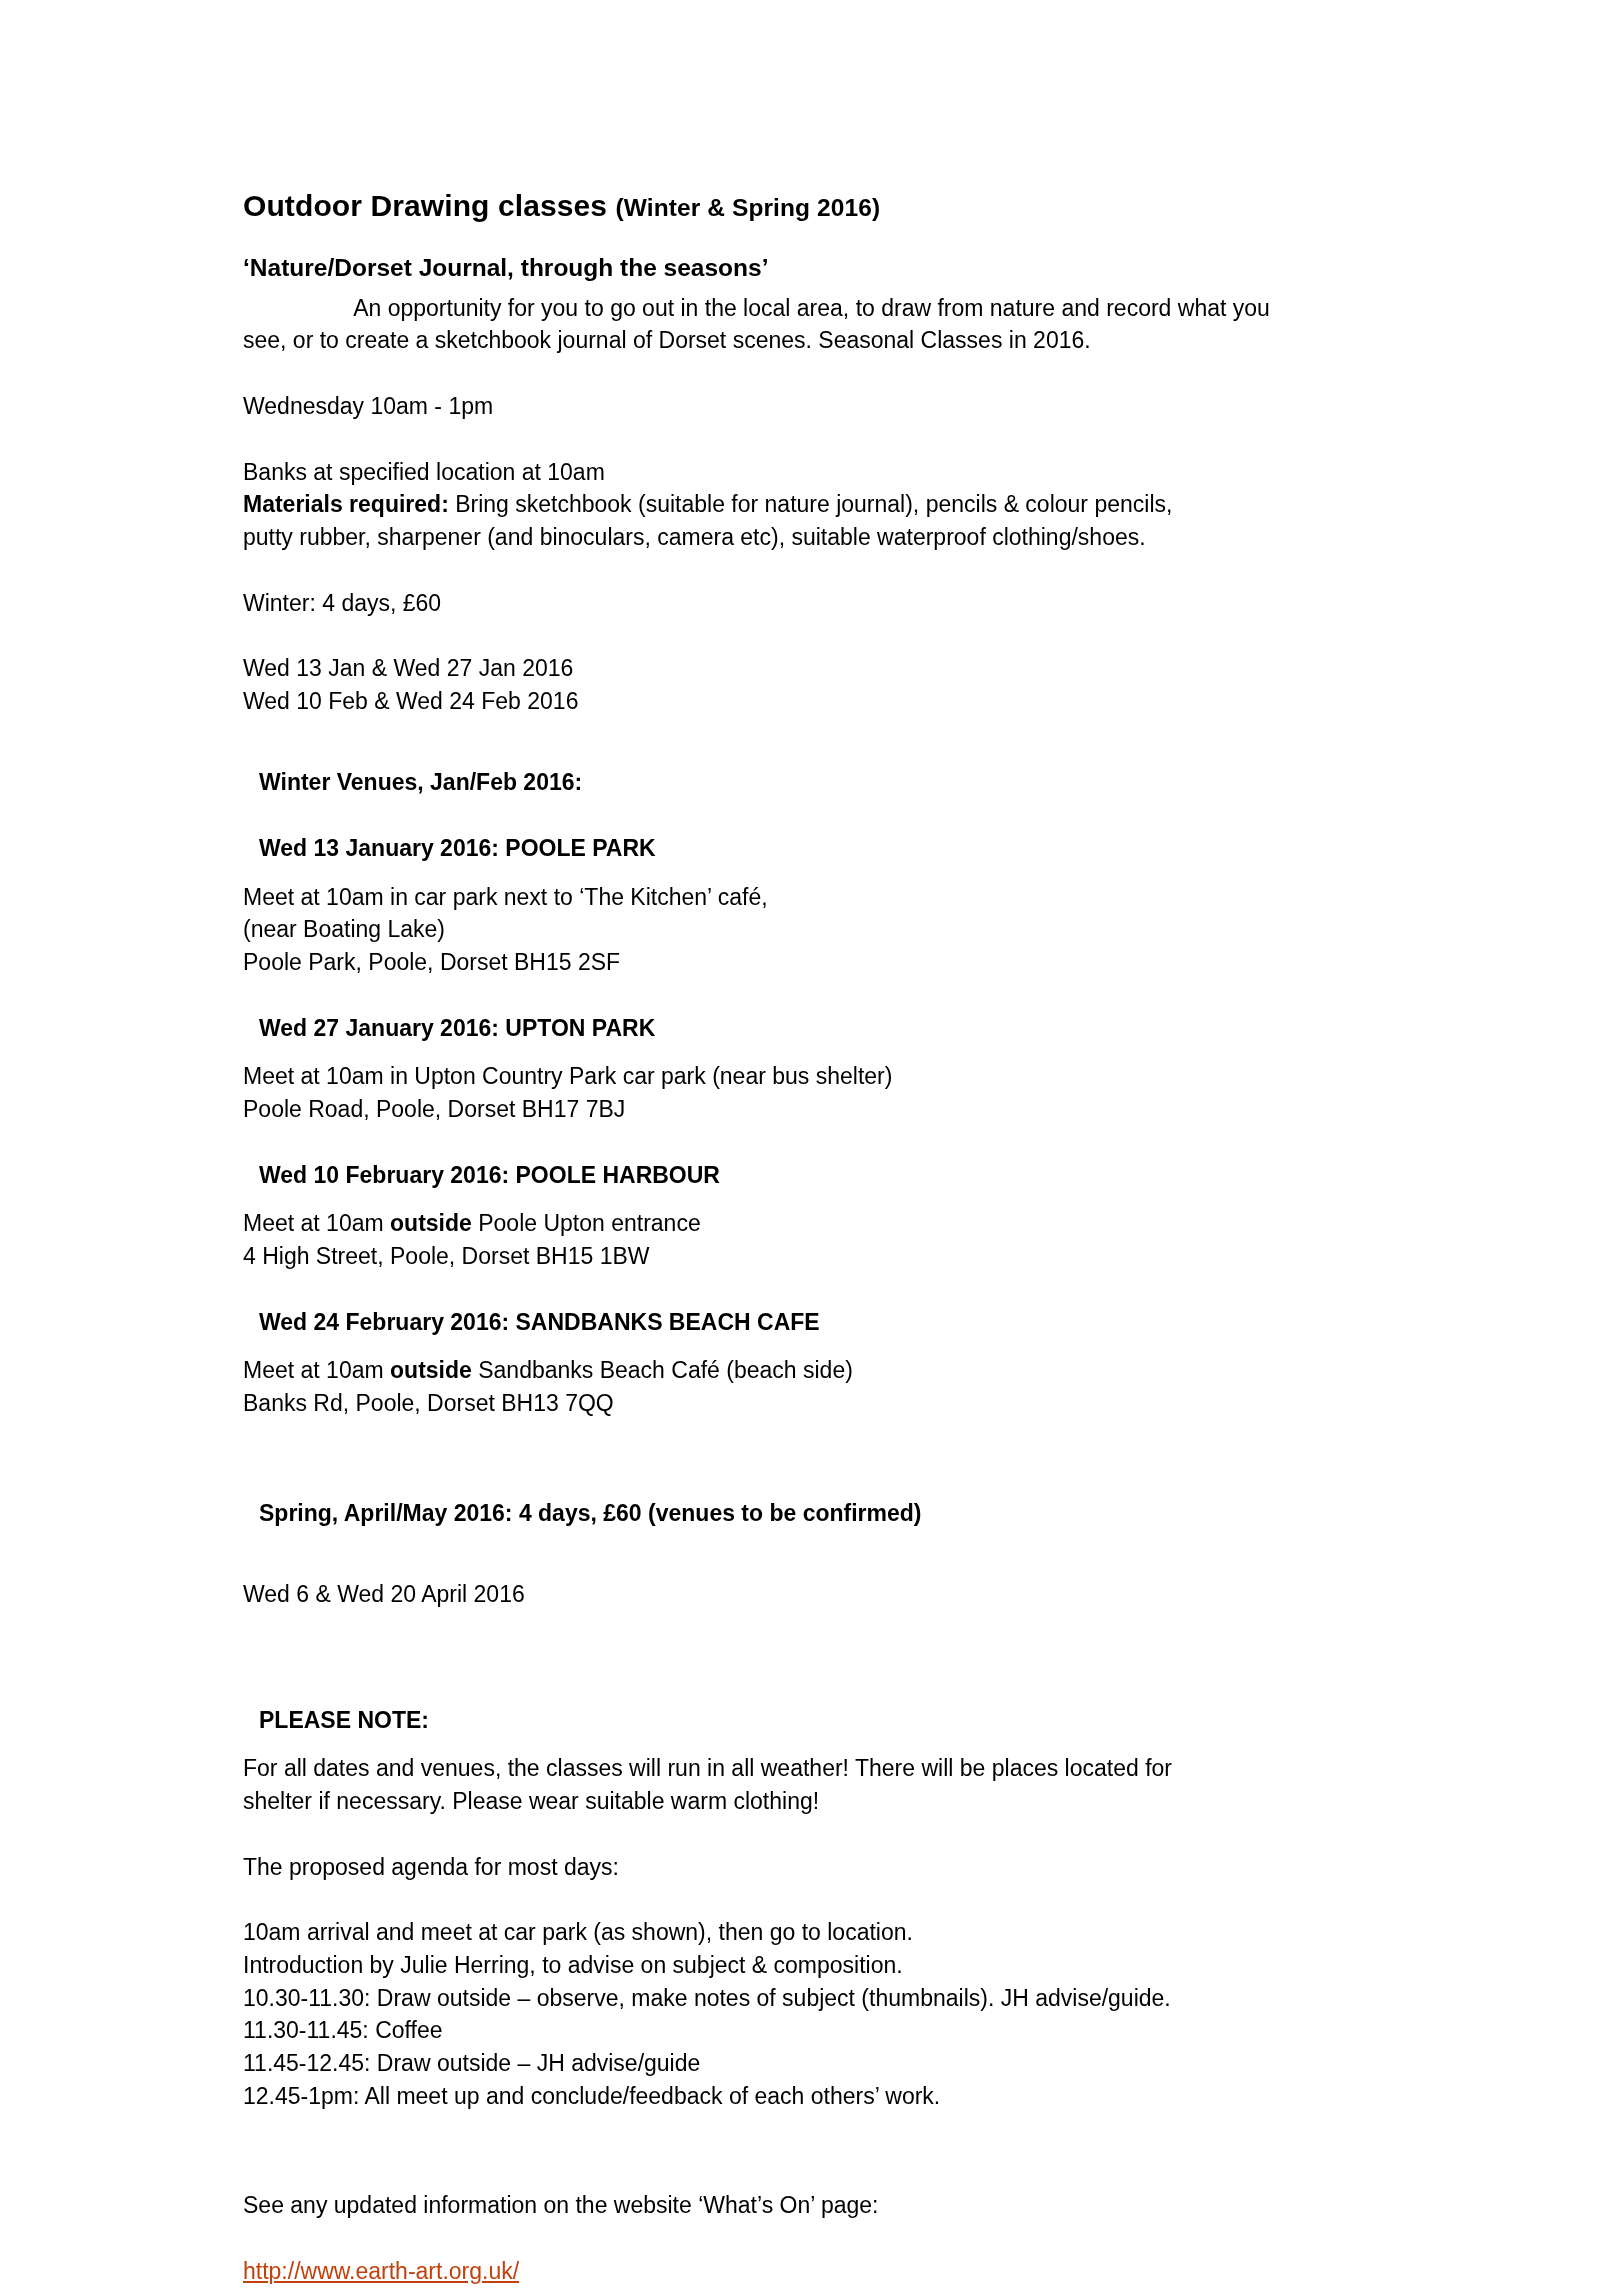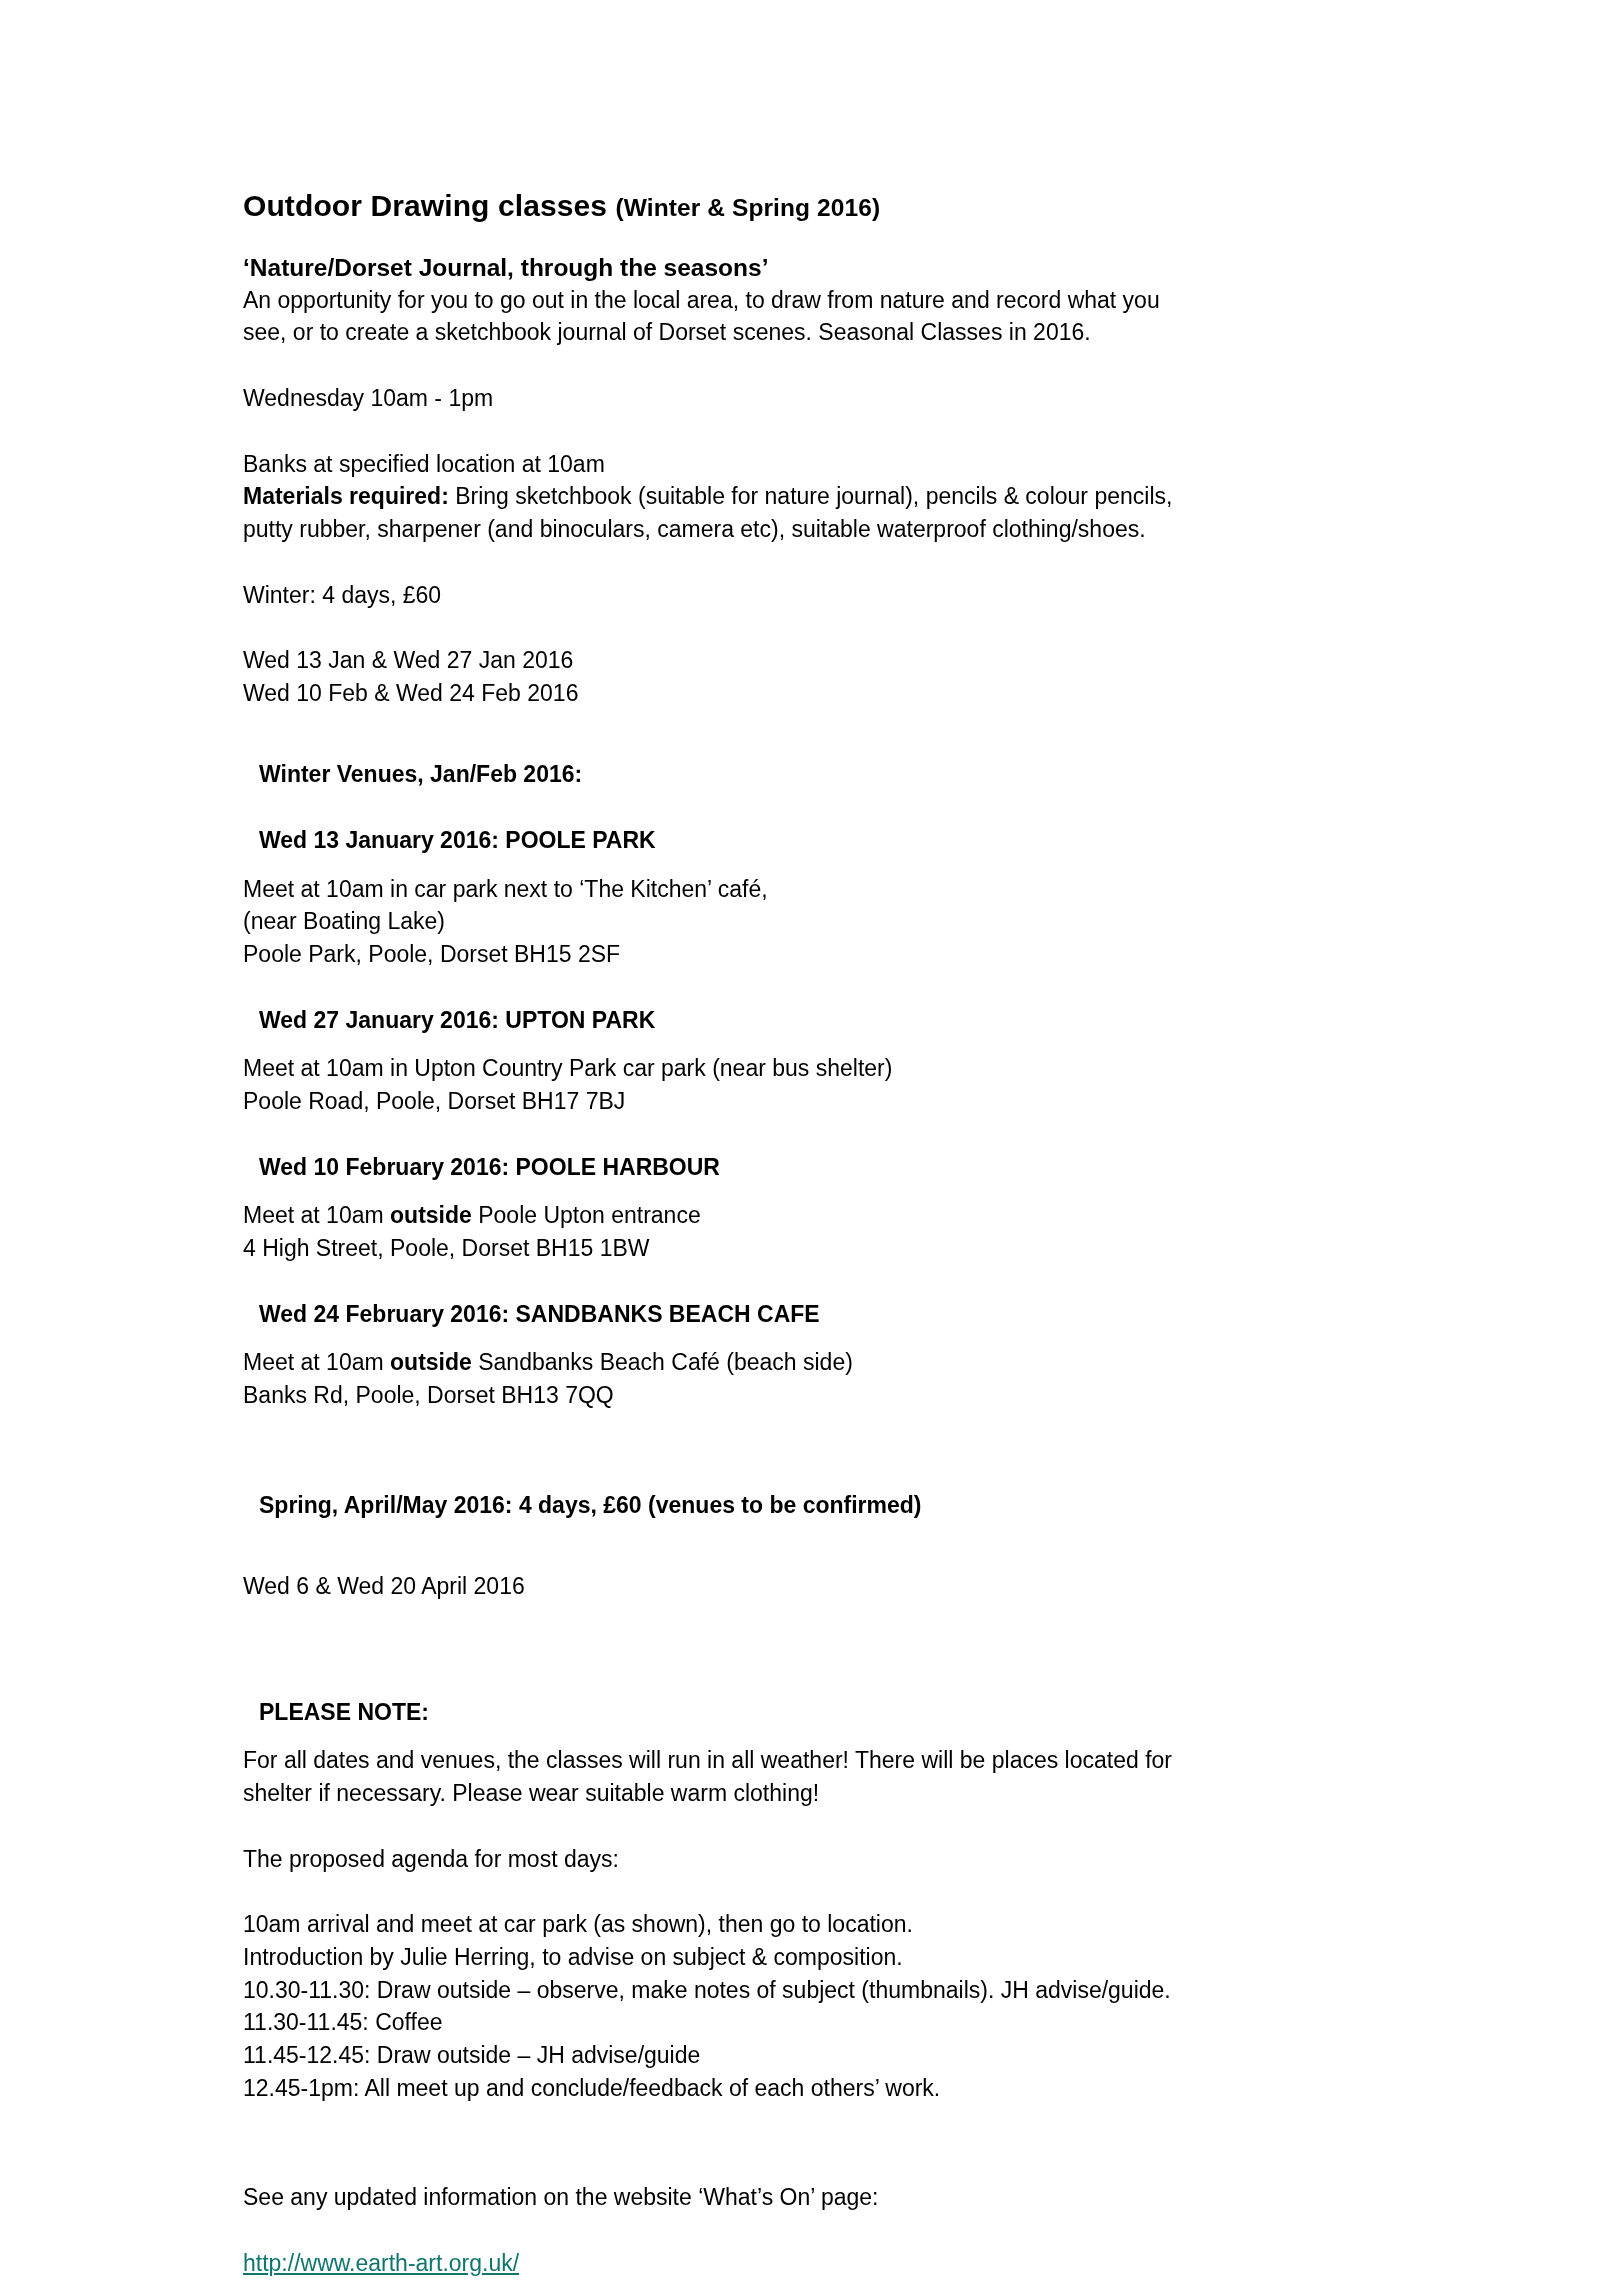--- a/index.html
+++ b/index.html
@@ -44,36 +44,37 @@
     font-weight: bold;
     line-height: 1.35;
     margin: 25.5px 0 0 0;
   }
   p {
     font-size: 23px;
     line-height: 1.42;
     margin: 0;
   }
   .para {
-    margin-top: 0px;
+    margin-top: 8px;
+    text-align: center;
   }
   .gap-sm { height: 15.7px; }
   .gap-md { height: 33px; }
   .gap-xl { height: 61px; }
   .bold { font-weight: bold; }
   .block-head {
     font-size: 23px;
     font-weight: bold;
     line-height: 1.42;
     margin: 16px;
   }
   .link {
     font-size: 23px;
     line-height: 1.42;
-    color: #0f766e;
+    color: #c2410c;
     text-decoration: underline;
   }
   .venue-block { margin-top: 33px; }
 </style>
 </head>
 <body>
 
 <div class="page">
   <div class="content">
 

